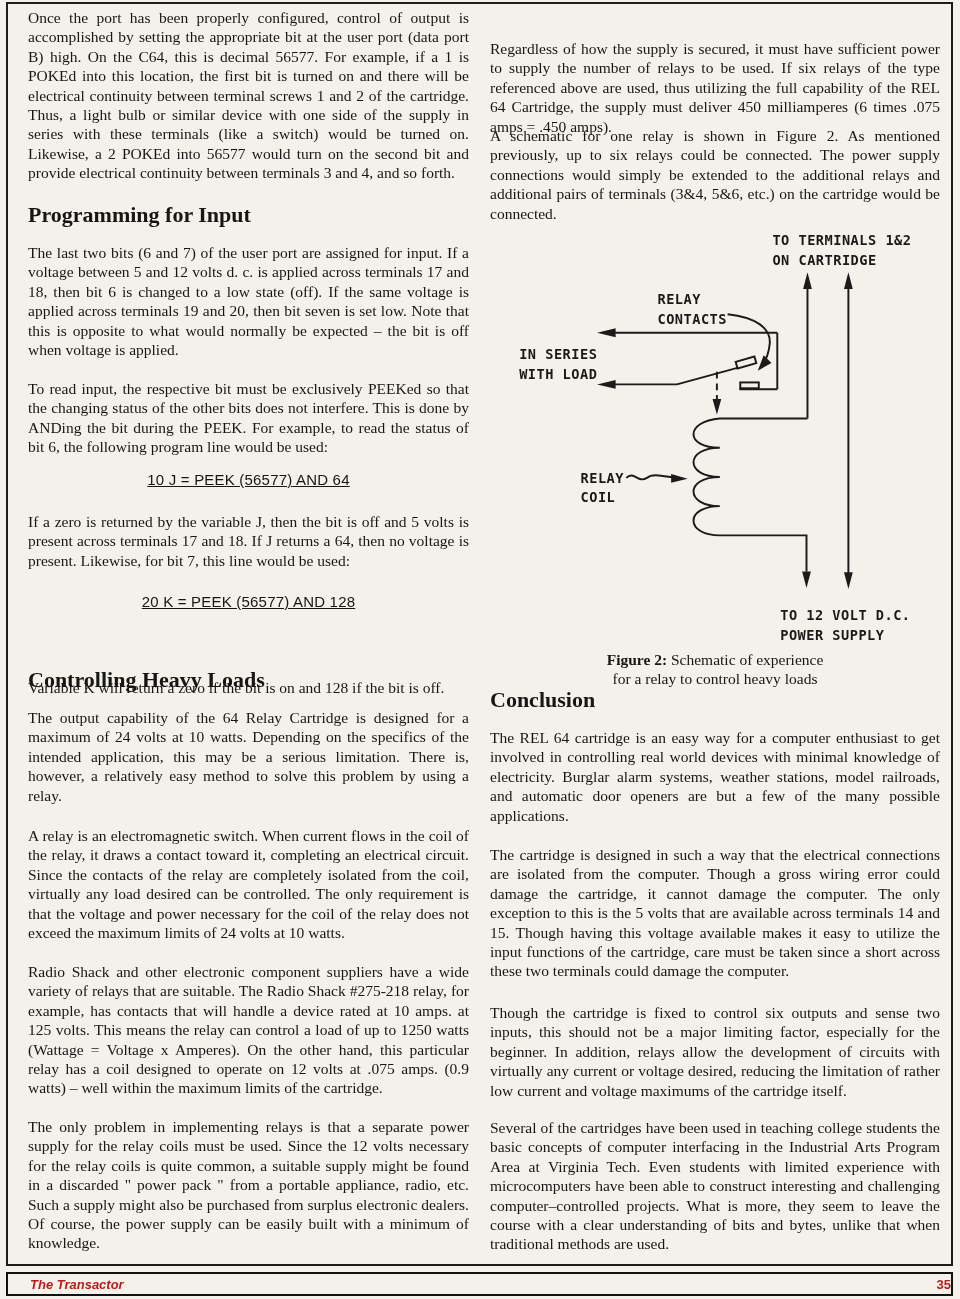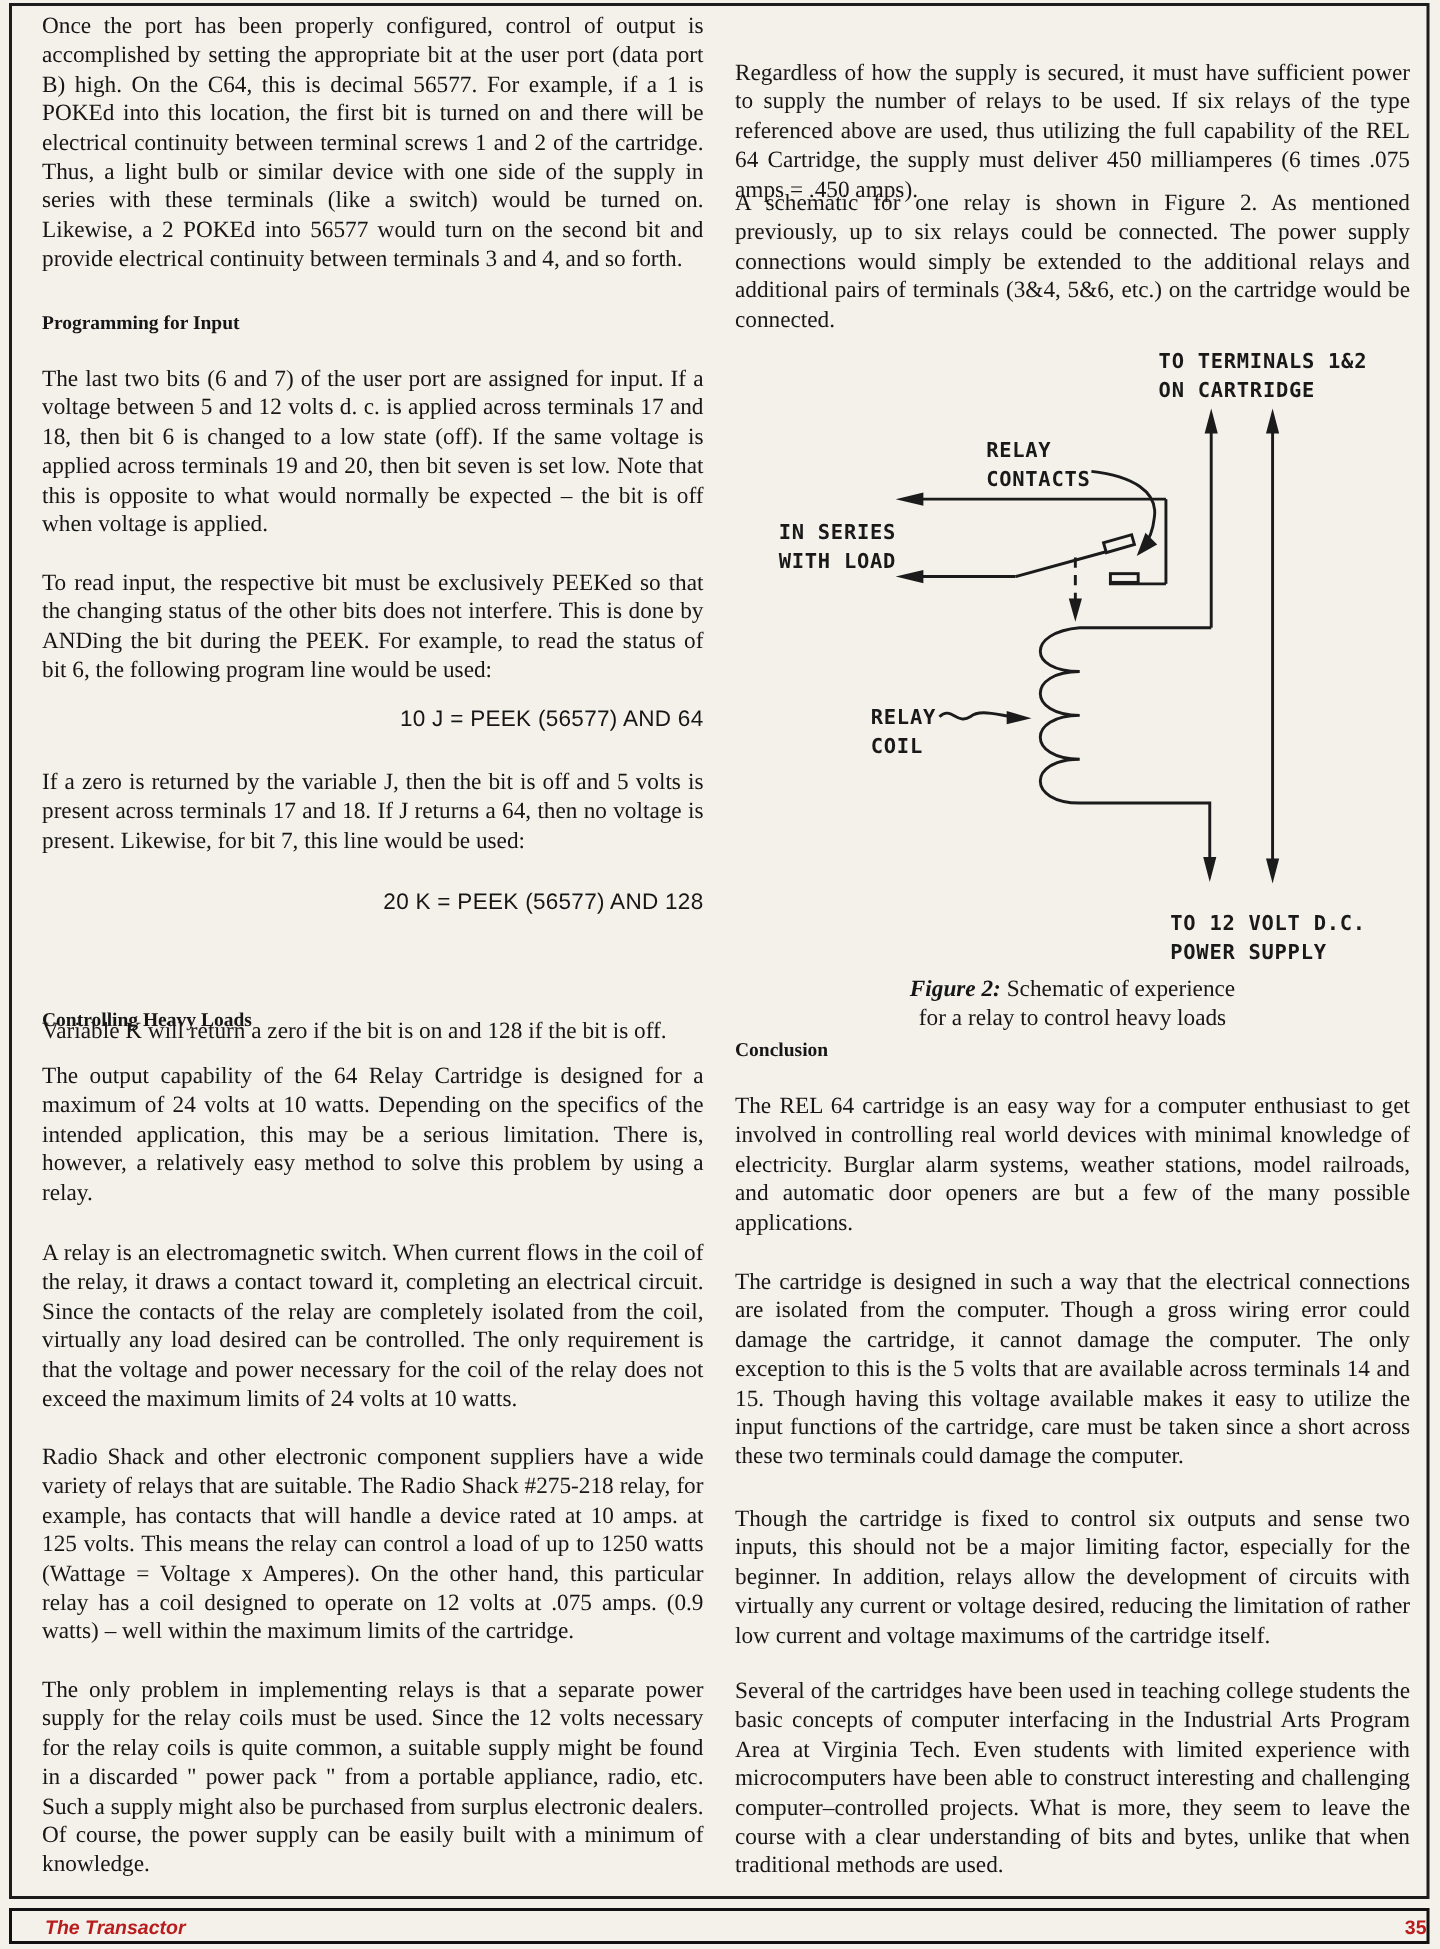--- a/index.html
+++ b/index.html
@@ -14,36 +14,36 @@
   .page{position:absolute;left:0;top:0;width:960px;height:1299px;background:#f3f1ea;}
   .frame{
     position:absolute;left:6px;top:2px;width:943px;height:1260px;
     border:2px solid #1c1c1c;background:transparent;
   }
   .col{position:absolute;font-size:15.5px;line-height:19.4px;text-align:justify;}
   .col1{left:28px;width:441px;}
   .col2{left:490px;width:450px;}
   .block{position:absolute;width:100%;}
   h3.sect{
-    font-size:13px;font-weight:bold;margin:0;text-align:left;
+    font-size:22px;font-weight:bold;margin:0;text-align:left;
     font-family:"Liberation Serif", serif;
   }
   .codeline{
     font-family:"Liberation Sans", sans-serif;
-    font-size:15px;text-align:right;letter-spacing:.2px;
+    font-size:15px;text-align:center;letter-spacing:.2px;text-decoration:underline;
   }
   p{margin:0;}
   svg text{
     font-family:"DejaVu Sans Mono", monospace;
     font-size:14px;font-weight:bold;fill:#191919;letter-spacing:.5px;
   }
   svg line, svg path, svg rect.pad{stroke:#1b1b1b;stroke-width:2;fill:none;}
   svg polygon{fill:#1b1b1b;stroke:none;}
   .caption{position:absolute;text-align:center;font-size:15.5px;line-height:19px;}
-  .caption b{font-weight:bold;font-style:italic;}
+  .caption b{font-weight:bold;}
   .footer{
     position:absolute;left:6px;top:1272px;width:943px;height:20px;
     border:2px solid #111;background:#f3f1ea;
     display:flex;align-items:center;
     font-family:"Liberation Sans", sans-serif;
     font-weight:bold;font-size:13px;color:#b91c1c;
   }
   .footer .fl{flex:1;padding-left:22px;font-style:italic;}
   .footer .fc{flex:0 0 auto;}
   .footer .fr{flex:1;text-align:right;padding-right:14px;}

